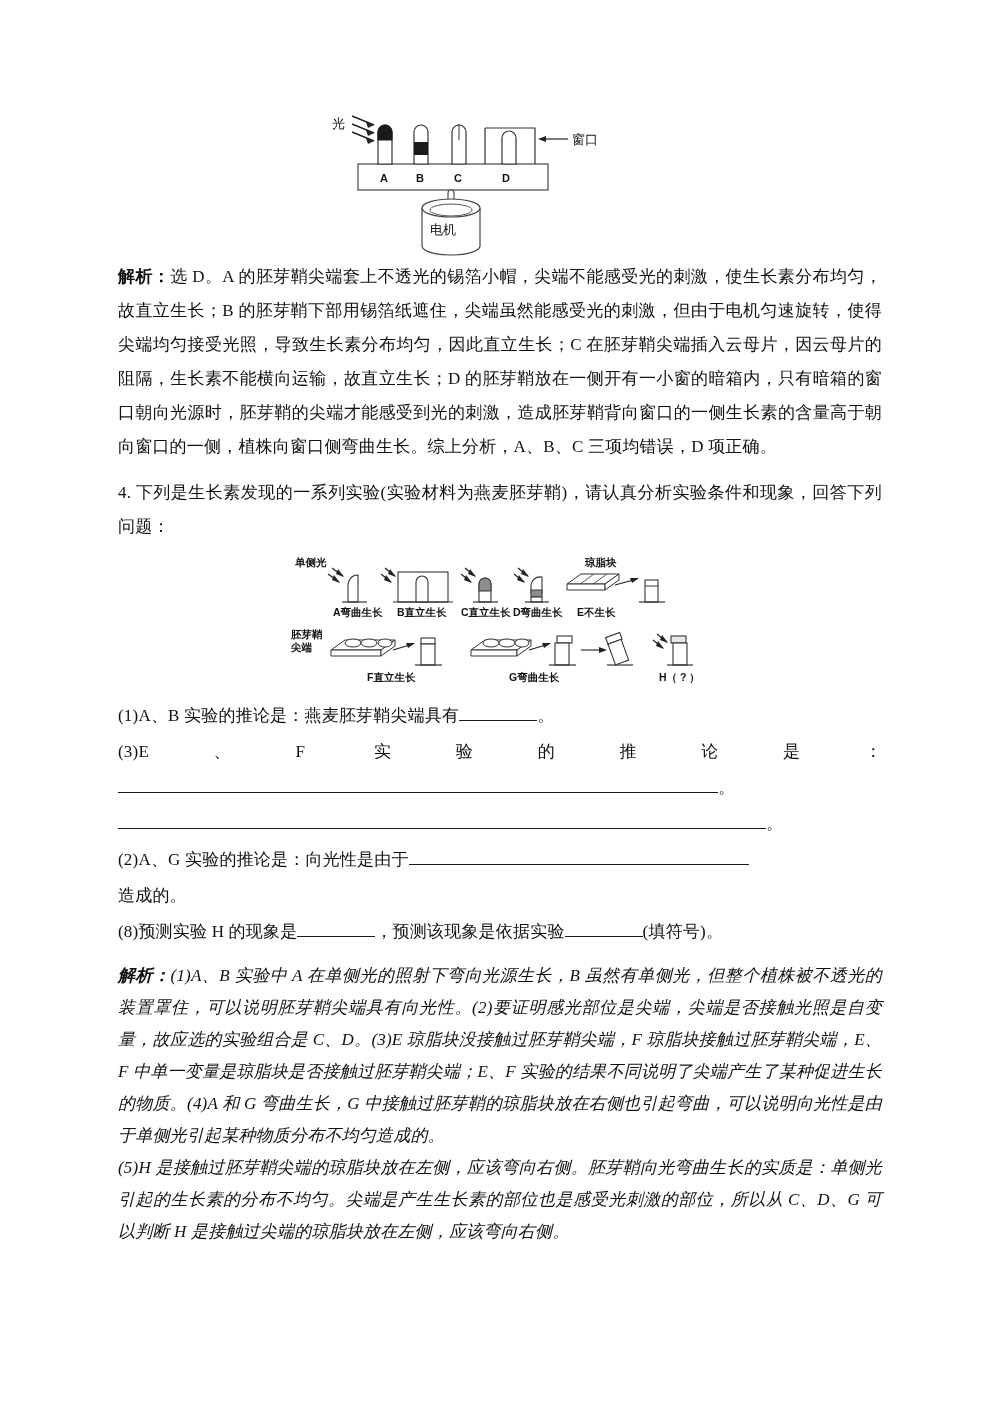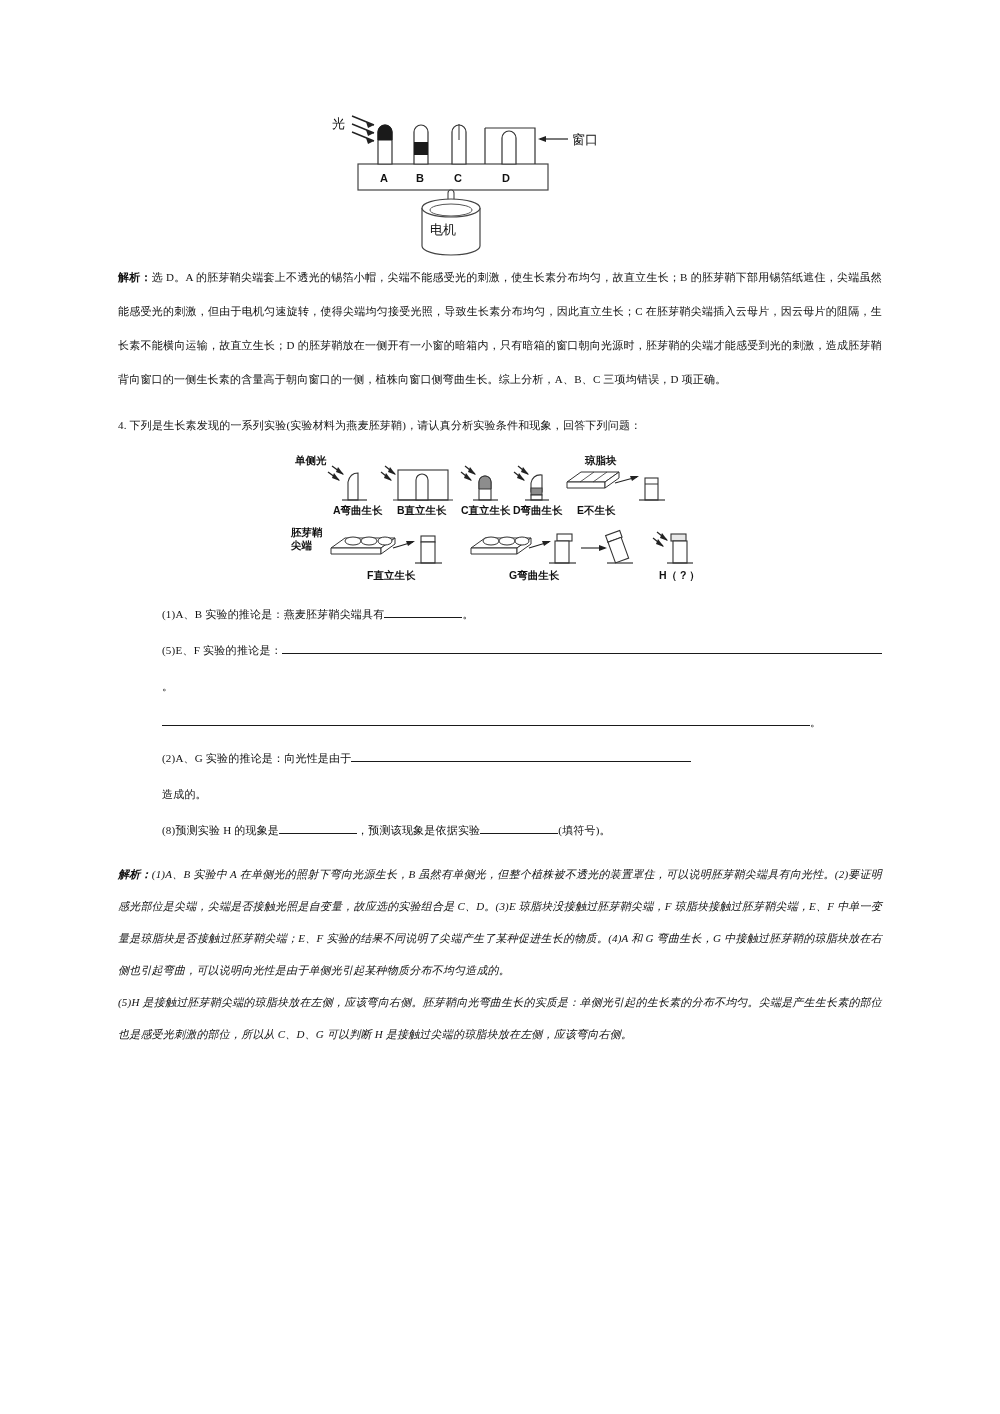--- a/index.html
+++ b/index.html
@@ -28,30 +28,30 @@
   .fig1 {
     margin-top: 96px;
     height: 160px;
     position: relative;
   }
   .fig1 svg { display: block; margin: 0 auto; }
 
   
   p.body {
     margin: 0;
-    font-size: 11px;
+    font-size: 17px;
     line-height: 34px;
     text-align: justify;
     text-justify: inter-ideograph;
     letter-spacing: 0.2px;
   }
   .lead { font-weight: bold; }
   .para-analysis-1 { margin-top: 4px; }
   .q4 { margin-top: 12px; }
-  .blanks-block { margin-top: 6px; margin-left: 44px; }
+  .blanks-block { margin-top: 6px; }
   .blanks-block p.body { line-height: 36px; }
   .analysis-2 { margin-top: 10px; }
   .analysis-2 p.body { line-height: 32px; font-style: italic; }
   .analysis-2 .tight { text-indent: 0; }
 
   .uline {
     display: inline-block;
     border-bottom: 1px solid #1a1a1a;
     vertical-align: baseline;
     height: 15px;
@@ -305,21 +305,21 @@
     </div>
 
     <div class="blanks-block">
 
       <p class="body">
         <span>(1)A、B 实验的推论是：燕麦胚芽鞘尖端具有</span><span class="uline u-sm"></span><span>。</span>
       </p>
 
 
       <p class="body">
-        <span>(5)E、F 实验的推论是：</span><span class="uline u-xl"></span><span>。</span>
+        <span>(3)E、F 实验的推论是：</span><span class="uline u-xl"></span><span>。</span>
       </p>
 
 
       <p class="body">
         <span class="uline u-line2"></span><span>。</span>
       </p>
 
       <p class="body">
         <span>(2)A、G 实验的推论是：向光性是由于</span><span class="uline u-lg"></span>
       </p>

